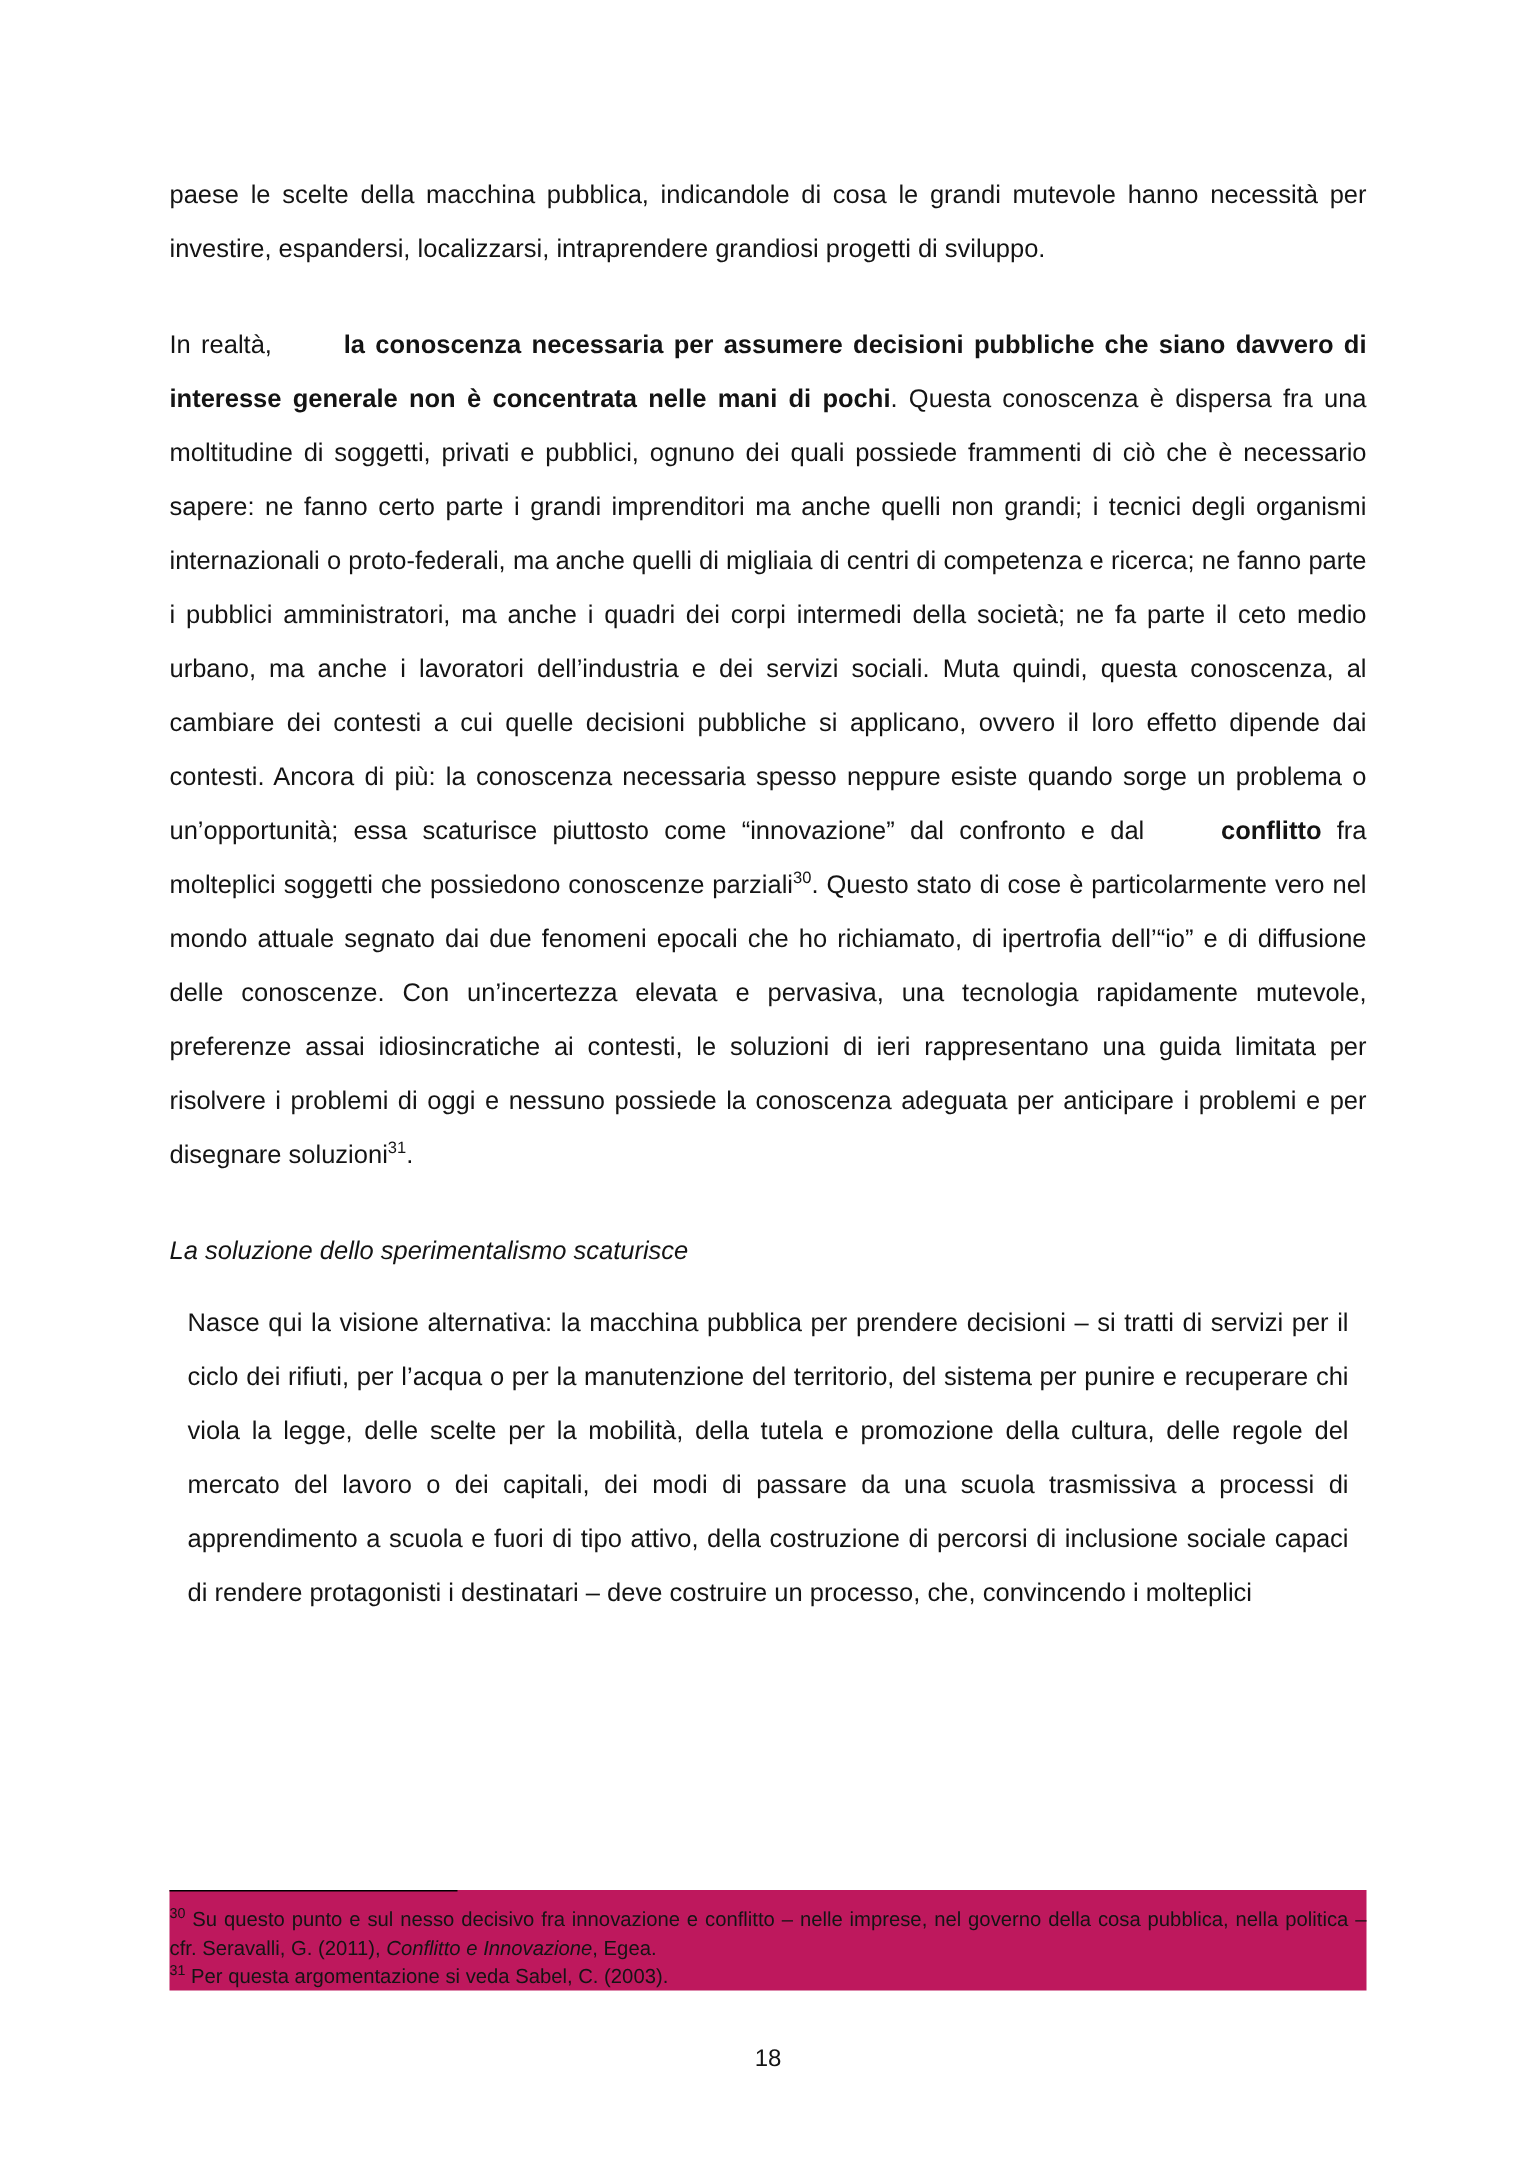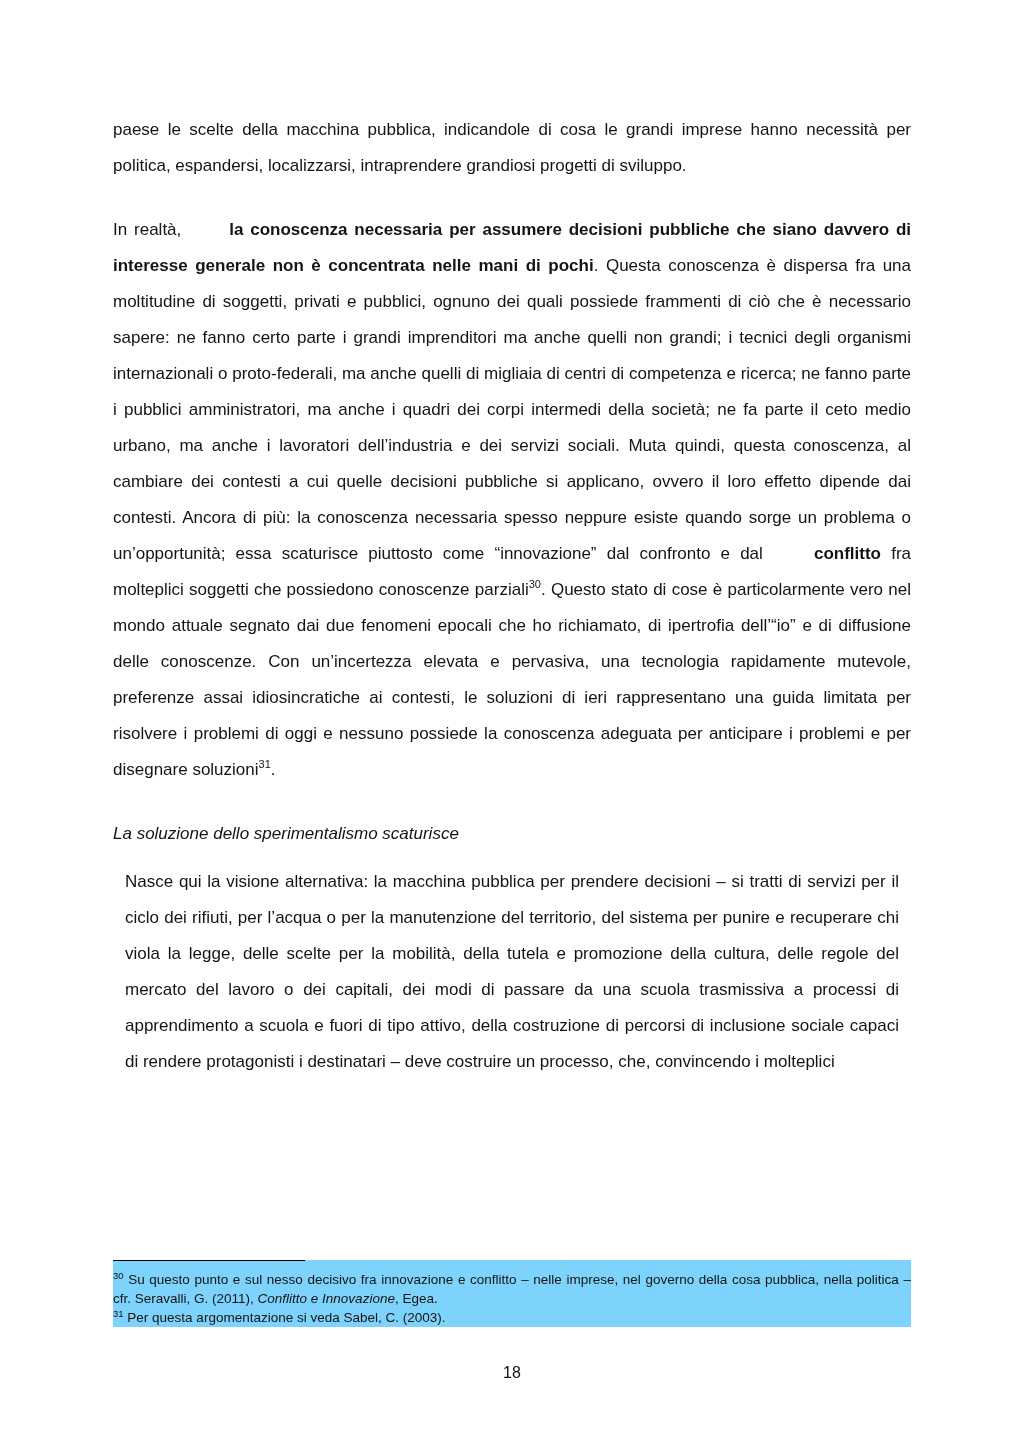--- a/index.html
+++ b/index.html
@@ -25,21 +25,21 @@
   .body-text p.heading { margin: 8px 0 0 0; }
   .body-text p.last { margin: 12px; }
   .rb { font-weight: 700; margin-left: 41px; }
   .ri { font-style: italic; }
   sup { font-size: 11px; line-height: 0; vertical-align: super; }
   .footnotes {
     position: absolute;
     left: 113px;
     right: 113px;
     top: 1260px;
-    background: #7dd3fc;
+    background: #be185d;
     font-size: 13.5px;
     line-height: 19px;
     text-align: justify;
   }
   .fn-rule {
     width: 192px;
     height: 0;
     border-top: 1px solid #000000;
     margin: 0 0 9px 0;
   }
@@ -54,21 +54,21 @@
     font-size: 16px;
     color: #141414;
   }
 </style>
 </head>
 <body>
 
 <div class="page">
 
   <div class="body-text">
-    <p><span>paese le scelte della macchina pubblica, indicandole di cosa le grandi imprese hanno necessità per politica, espandersi, localizzarsi, intraprendere grandiosi progetti di sviluppo.</span></p>
+    <p><span>paese le scelte della macchina pubblica, indicandole di cosa le grandi mutevole hanno necessità per investire, espandersi, localizzarsi, intraprendere grandiosi progetti di sviluppo.</span></p>
     <p><span>In realtà, </span><span class="rb">la conoscenza necessaria per assumere decisioni pubbliche che siano davvero di interesse generale non è concentrata nelle mani di pochi</span><span>. Questa conoscenza è dispersa fra una moltitudine di soggetti, privati e pubblici, ognuno dei quali possiede frammenti di ciò che è necessario sapere: ne fanno certo parte i grandi imprenditori ma anche quelli non grandi; i tecnici degli organismi internazionali o proto-federali, ma anche quelli di migliaia di centri di competenza e ricerca; ne fanno parte i pubblici amministratori, ma anche i quadri dei corpi intermedi della società; ne fa parte il ceto medio urbano, ma anche i lavoratori dell’industria e dei servizi sociali. Muta quindi, questa conoscenza, al cambiare dei contesti a cui quelle decisioni pubbliche si applicano, ovvero il loro effetto dipende dai contesti. Ancora di più: la conoscenza necessaria spesso neppure esiste quando sorge un problema o un’opportunità; essa scaturisce piuttosto come “innovazione” dal confronto e dal </span><span class="rb">conflitto</span><span> fra molteplici soggetti che possiedono conoscenze parziali</span><sup>30</sup><span>. Questo stato di cose è particolarmente vero nel mondo attuale segnato dai due fenomeni epocali che ho richiamato, di ipertrofia dell’“io” e di diffusione delle conoscenze. Con un’incertezza elevata e pervasiva, una tecnologia rapidamente mutevole, preferenze assai idiosincratiche ai contesti, le soluzioni di ieri rappresentano una guida limitata per risolvere i problemi di oggi e nessuno possiede la conoscenza adeguata per anticipare i problemi e per disegnare soluzioni</span><sup>31</sup><span>.</span></p>
     <p class="heading"><span class="ri">La soluzione dello sperimentalismo scaturisce</span></p>
     <p class="last"><span>Nasce qui la visione alternativa: la macchina pubblica per prendere decisioni – si tratti di servizi per il ciclo dei rifiuti, per l’acqua o per la manutenzione del territorio, del sistema per punire e recuperare chi viola la legge, delle scelte per la mobilità, della tutela e promozione della cultura, delle regole del mercato del lavoro o dei capitali, dei modi di passare da una scuola trasmissiva a processi di apprendimento a scuola e fuori di tipo attivo, della costruzione di percorsi di inclusione sociale capaci di rendere protagonisti i destinatari – deve costruire un processo, che, convincendo i molteplici</span></p>
   </div>
 
   <div class="footnotes">
     <div class="fn-rule"></div>
     <p><sup>30</sup><span> Su questo punto e sul nesso decisivo fra innovazione e conflitto – nelle imprese, nel governo della cosa pubblica, nella politica – cfr. Seravalli, G. (2011), </span><span class="ri">Conflitto e Innovazione</span><span>, Egea.</span></p>
     <p><sup>31</sup><span> Per questa argomentazione si veda Sabel, C. (2003).</span></p>
   </div>

